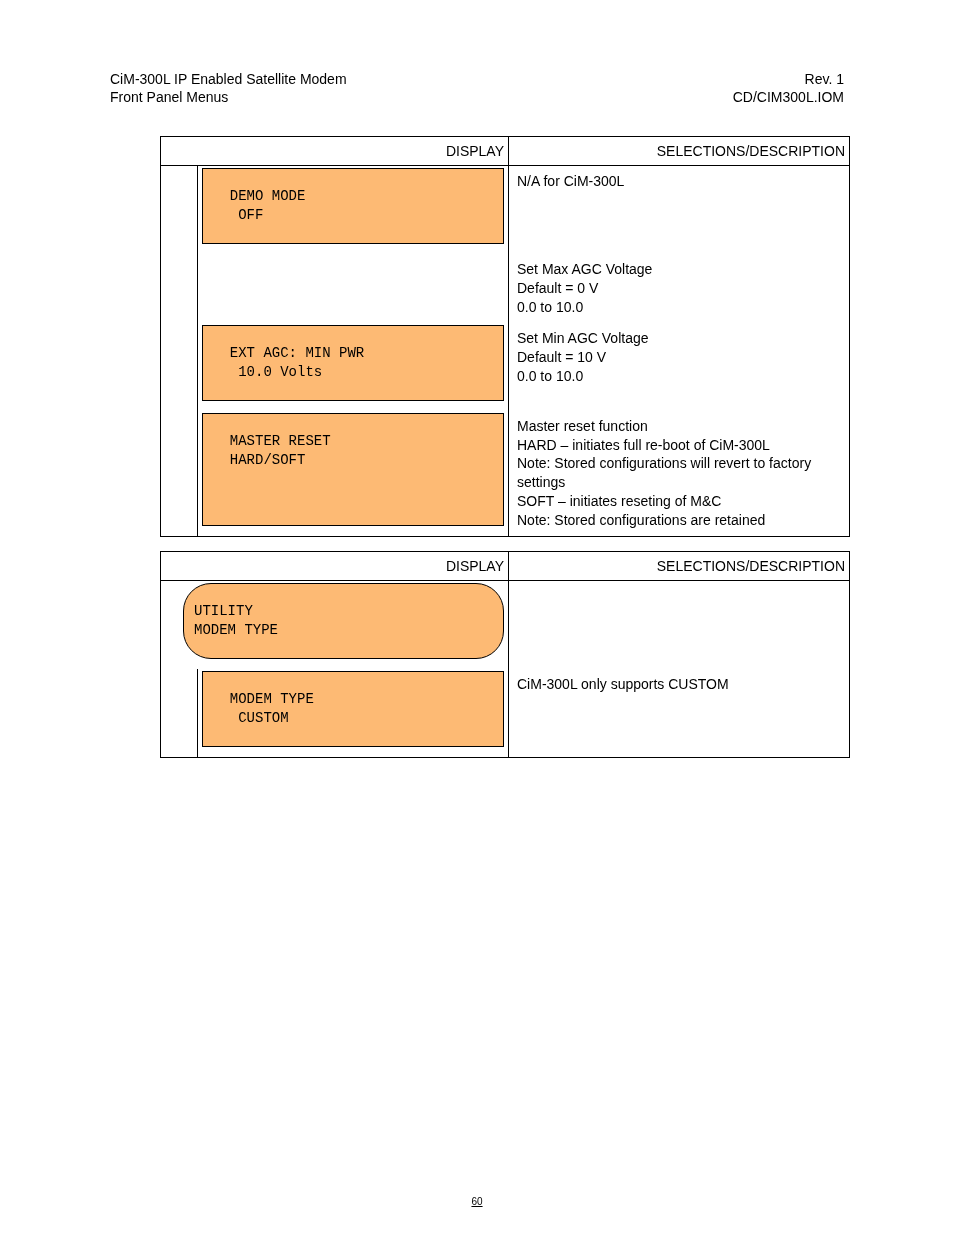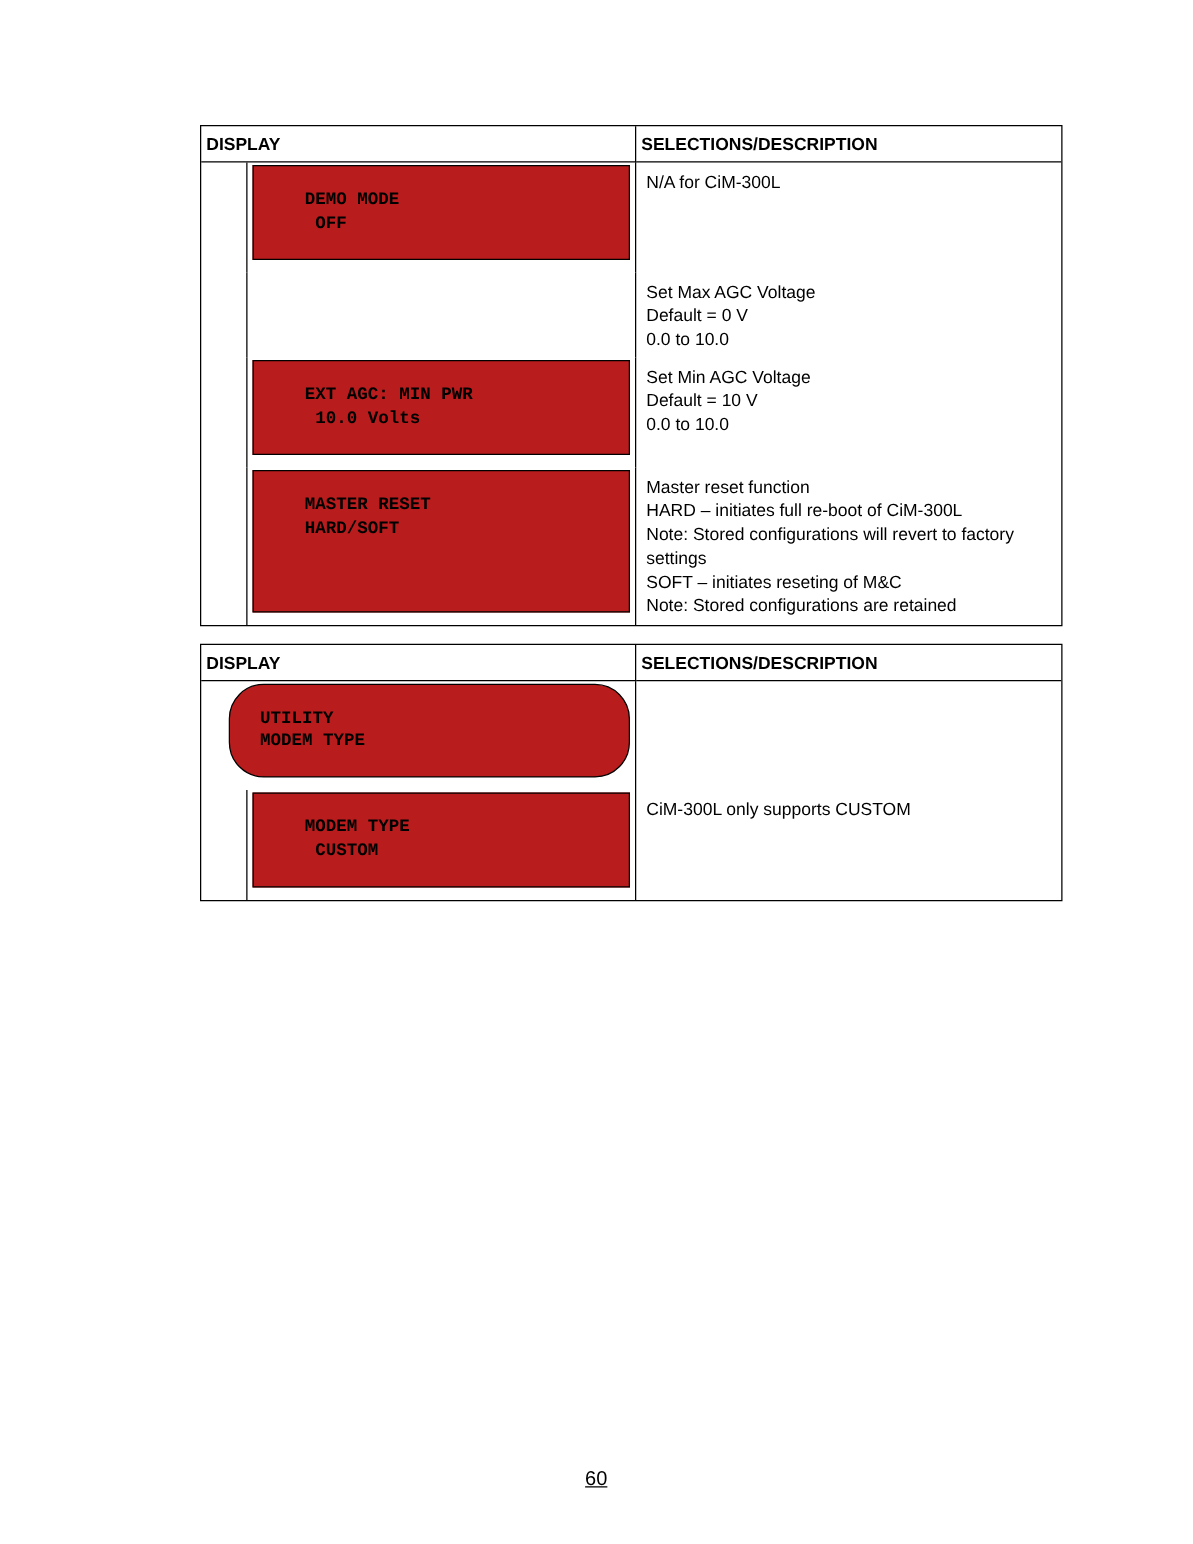--- a/index.html
+++ b/index.html
@@ -37,22 +37,22 @@
     width: 688px;
   }
   .table-wrap.second {
     margin-top: 14px;
   }
   .thead-row {
     display: flex;
   }
   .th {
     box-sizing: border-box;
-    text-align: left;
-    font-weight: bold;
+    text-align: right;
+    font-weight: normal;
     font-size: 14px;
     padding: 6px 4px;
     border-bottom: 1px solid #000;
   }
   .th-left {
     width: 348px;
     border-right: 1px solid #000;
   }
   .th-right {
     width: 340px;
@@ -76,27 +76,27 @@
     line-height: 1.35;
   }
 
   .indent-spacer {
     width: 36px;
     border-right: 1px solid #000;
   }
   .disp-box {
     flex: 1;
     margin: 2px 4px 10px 4px;
-    background: #b91c1c;
+    background: #fdba74;
     border: 1px solid #000;
     font-family: "Courier New", Courier, monospace;
-    font-weight: bold;
+    font-weight: normal;
     font-size: 14px;
     white-space: pre;
-    padding: 18px 24px;
+    padding: 18px 10px;
     line-height: 1.35;
   }
   .disp-box.noindent {
     margin-left: 22px;
     margin-right: 4px;
     border-radius: 28px;
   }
 
   .noindent-row .disp-col {
     display:block;
@@ -104,33 +104,43 @@
 
   .section-heading {
     font-size: 24px;
     margin-top: 40px;
     margin-bottom: 0;
     font-weight: normal;
   }
 
   .page-number {
     position: absolute;
-    bottom: 42px;
+    bottom: 28px;
     left: 0;
     width: 100%;
     text-align: center;
-    font-size: 16px;
+    font-size: 10px;
     text-decoration: underline;
   }
 </style>
 </head>
 <body>
 
 <div class="page">
 
+  <div class="header-row">
+    <div class="header-left">
+      <div>CiM-300L IP Enabled Satellite Modem</div>
+      <div>Front Panel Menus</div>
+    </div>
+    <div class="header-right">
+      <div>Rev. 1</div>
+      <div>CD/CIM300L.IOM</div>
+    </div>
+  </div>
 
   <div class="table-wrap">
     <div class="thead-row">
       <div class="th th-left">DISPLAY</div>
       <div class="th th-right">SELECTIONS/DESCRIPTION</div>
     </div>
 
     <div class="data-row">
       <div class="disp-col">
         <div class="indent-spacer"></div>

